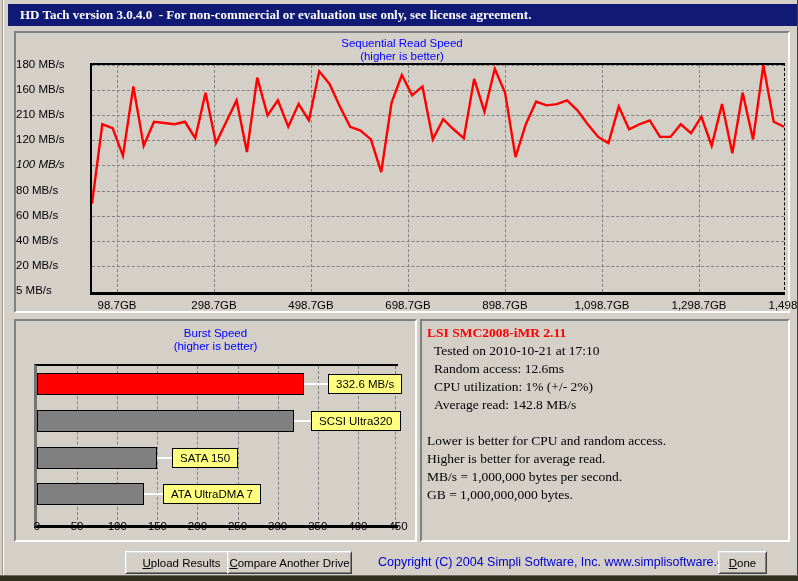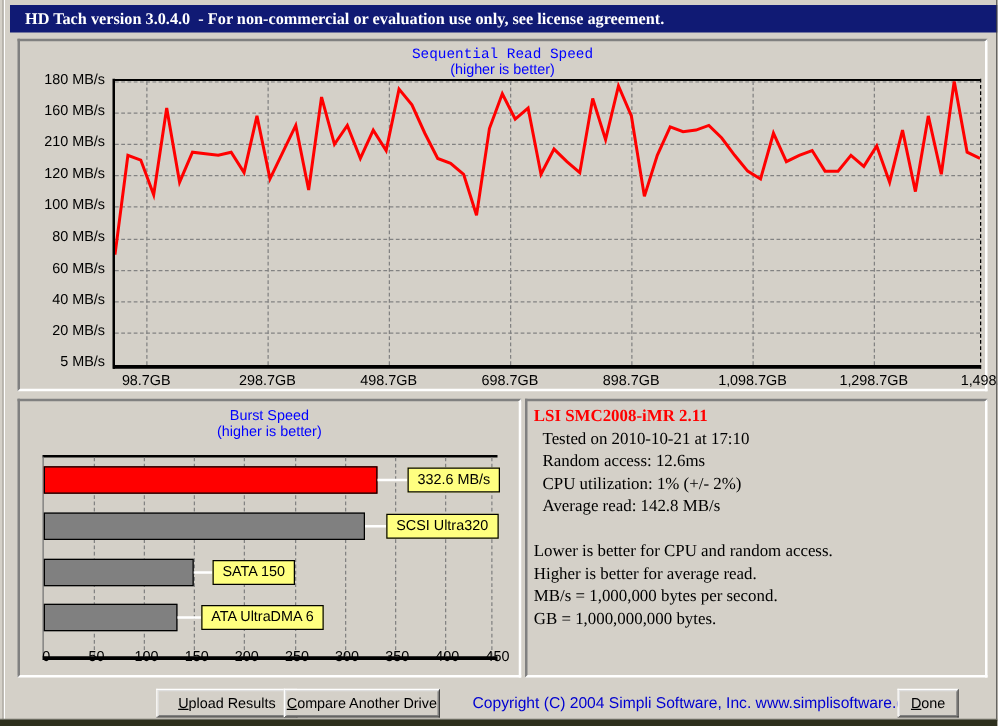--- a/index.html
+++ b/index.html
@@ -38,28 +38,28 @@
   #seq-plot{
     position:absolute;left:74px;top:30px;width:695px;height:232px;box-sizing:border-box;
     border-left:2px solid #000;border-top:2px solid #000;border-bottom:3px solid #000;
     border-right:1px dashed #000;background:#d4d0c8;
   }
   #seq-grid{position:absolute;left:0;top:0;right:0;bottom:0;overflow:hidden;}
   .hgrid{position:absolute;left:0;right:0;height:0;border-top:1px dashed #828282;}
   .vgrid{position:absolute;top:0;bottom:0;width:0;border-left:1px dashed #828282;}
   #seq-svg{position:absolute;left:0;top:0;width:100%;height:100%;}
   #seq-ylabels{position:absolute;left:0;top:0;width:68px;height:282px;}
-  .ylab{position:absolute;right:0;width:68px;text-align:right;font-size:11.5px;color:#000;}
+  .ylab{position:absolute;right:0;width:68px;text-align:left;font-size:11.5px;color:#000;}
   #seq-xlabels{position:absolute;left:74px;top:266px;width:760px;height:14px;}
   .xlab{position:absolute;top:0;transform:translateX(-50%);font-size:11.5px;color:#000;white-space:nowrap;}
 
   
   #burst-plot{
     position:absolute;left:18px;top:43px;width:364px;height:164px;box-sizing:border-box;
-    border-left:1px solid #737373;border-top:2px solid #000;border-bottom:3px solid #000;background:#d4d0c8;
+    border-left:3px solid #737373;border-top:2px solid #000;border-bottom:3px solid #000;background:#d4d0c8;
   }
   .bar{position:absolute;box-sizing:border-box;border:1px solid #000;}
   .leader{position:absolute;height:2px;background:#ffffff;}
   .bar-label{
     position:absolute;background:#ffff80;border:1px solid #000;color:#000;
     font-size:11.5px;line-height:16px;padding:1px 7px;white-space:nowrap;box-sizing:border-box;
   }
   #burst-xlabels{position:absolute;left:18px;top:199px;width:380px;height:14px;}
   .bxlab{position:absolute;top:0;transform:translateX(-50%);font-size:11.5px;color:#000;}
 
@@ -83,28 +83,28 @@
   }
 </style>
 </head>
 <body>
 
 <div id="window">
 
   <div class="titlebar">HD Tach version 3.0.4.0  - For non-commercial or evaluation use only, see license agreement.</div>
 
   <div class="panel" id="seq-panel">
-    <div class="chart-title" style="top:4px;font-family:Liberation Mono, monospace;">Sequential Read Speed</div>
+    <div class="chart-title" style="top:4px;">Sequential Read Speed</div>
     <div class="chart-subtitle" style="top:17px;">(higher is better)</div>
     <div id="seq-ylabels">
         <div class="ylab" style="top: 25px;">180 MB/s</div>
         <div class="ylab" style="top: 50.1111px;">160 MB/s</div>
         <div class="ylab" style="top: 75.2222px;">210 MB/s</div>
         <div class="ylab" style="top: 100.333px;">120 MB/s</div>
-        <div class="ylab" style="top: 125.444px;">100 MB/s</div>
+        <div class="ylab" style="top: 125.444px; font-style: italic;">100 MB/s</div>
         <div class="ylab" style="top: 150.556px;">80 MB/s</div>
         <div class="ylab" style="top: 175.667px;">60 MB/s</div>
         <div class="ylab" style="top: 200.778px;">40 MB/s</div>
         <div class="ylab" style="top: 225.889px;">20 MB/s</div>
         <div class="ylab" style="top: 251px;">5 MB/s</div>
       </div>
     <div id="seq-plot">
       <div id="seq-grid">
           <div class="hgrid" style="top: 200.889px;"></div>
           <div class="hgrid" style="top: 175.778px;"></div>
@@ -156,21 +156,21 @@
         <div class="leader" style="left: 267px; top: 17px; width: 24px;"></div>
         <div class="bar-label" style="left: 291px; top: 8px;">332.6 MB/s</div>
         <div class="bar" style="left: 0px; top: 44px; width: 257px; height: 22px; background: rgb(128, 128, 128);"></div>
         <div class="leader" style="left: 257px; top: 54px; width: 17px;"></div>
         <div class="bar-label" style="left: 274px; top: 45px;">SCSI Ultra320</div>
         <div class="bar" style="left: 0px; top: 81px; width: 120px; height: 22px; background: rgb(128, 128, 128);"></div>
         <div class="leader" style="left: 120px; top: 91px; width: 15px;"></div>
         <div class="bar-label" style="left: 135px; top: 82px;">SATA 150</div>
         <div class="bar" style="left: 0px; top: 117px; width: 107px; height: 22px; background: rgb(128, 128, 128);"></div>
         <div class="leader" style="left: 107px; top: 127px; width: 19px;"></div>
-        <div class="bar-label" style="left: 126px; top: 118px;">ATA UltraDMA 6</div>
+        <div class="bar-label" style="left: 126px; top: 118px;">ATA UltraDMA 7</div>
       </div>
     <div id="burst-xlabels">
         <div class="bxlab" style="left: 3px;">0</div>
         <div class="bxlab" style="left: 43.1111px;">50</div>
         <div class="bxlab" style="left: 83.2222px; text-align: center;">100</div>
         <div class="bxlab" style="left: 123.333px;">150</div>
         <div class="bxlab" style="left: 163.444px;">200</div>
         <div class="bxlab" style="left: 203.556px;">250</div>
         <div class="bxlab" style="left: 243.667px;">300</div>
         <div class="bxlab" style="left: 283.778px;">350</div>

